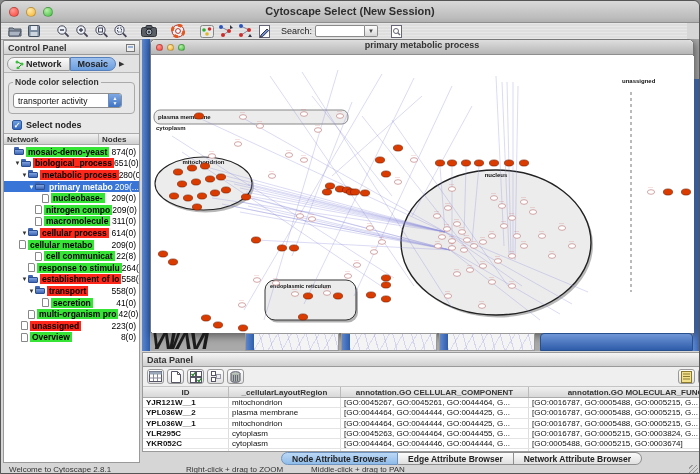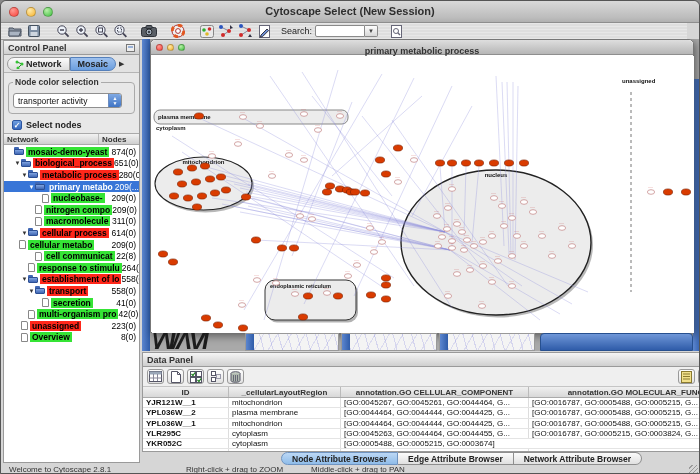--- a/index.html
+++ b/index.html
@@ -75,21 +75,21 @@
 
   
   #desktop{position:absolute;left:141px;top:38px;width:559px;height:312px;background:#a9a9a9;overflow:hidden;}
   #blue-left{position:absolute;left:0;top:0;width:8px;height:312px;background:linear-gradient(90deg,#5c86cf,#2f5ca9);}
   #blue-right{position:absolute;right:0;top:40px;width:8px;bottom:0;background:linear-gradient(90deg,#5c86cf,#2f5ca9);}
   #net-window{position:absolute;left:8px;top:0;width:544px;height:294px;background:#fff;border:1px solid #777;
     border-radius:5px 5px 0 0;box-shadow:2px 3px 8px rgba(0,0,0,.45);}
   #net-titlebar{height:15px;background:linear-gradient(#dedede,#b6b6b6);border-bottom:1px solid #8e8e8e;border-radius:5px 5px 0 0;position:relative;}
   #net-titlebar .lights{left:5px;top:4px;gap:4px;}
   #net-titlebar .light{width:7px;height:7px;}
-  #net-title{position:absolute;left:0;right:0;top:6px;text-align:center;font-size:9px;font-weight:bold;color:#333;}
+  #net-title{position:absolute;left:0;right:0;top:0;text-align:center;font-size:9px;font-weight:bold;color:#333;}
   #net-canvas{position:absolute;left:1px;top:16px;width:542px;height:277px;background:#fff;overflow:hidden;}
   #net-svg{position:absolute;left:0;top:0;}
   
   #mini-strip{position:absolute;left:8px;bottom:0;height:18px;right:8px;}
   .mini-dark{position:absolute;left:2px;top:0;width:85px;height:18px;overflow:hidden;color:#1c1c1c;
     font-size:24px;font-weight:bold;font-style:italic;letter-spacing:-3px;line-height:16px;}
   .mini-prev{position:absolute;top:0;height:18px;background:#f2f2f2;border:1px solid #999;display:flex;}
   .mini-prev .cap{width:8px;height:100%;background:linear-gradient(90deg,#5c86cf,#2f5ca9);}
   .mini-prev .bd{flex:1;background:
      repeating-linear-gradient(75deg,rgba(120,120,220,.25) 0 1px,transparent 1px 9px),
@@ -788,20 +788,21 @@
           </div>
           <div class="grow">
             <span class="gcell c-id">YLR295C</span>
             <span class="gcell c-reg">cytoplasm</span>
             <span class="gcell c-cc">[GO:0045263, GO:0044464, GO:0044455, G...</span>
             <span class="gcell c-mf">[GO:0016787, GO:0005215, GO:0003824, G...</span>
           </div>
           <div class="grow">
             <span class="gcell c-id">YKR052C</span>
             <span class="gcell c-reg">cytoplasm</span>
+            <span class="gcell c-cc">[GO:0044464, GO:0044446, GO:0044444, G...</span>
             <span class="gcell c-mf">[GO:0005488, GO:0005215, GO:0003674]</span>
           </div>
           <div class="grow">
             <span class="gcell c-id">YDR039C__1</span>
             <span class="gcell c-reg">mitochondrion</span>
             <span class="gcell c-cc">[GO:0044464, GO:0044444, GO:0044425, G...</span>
             <span class="gcell c-mf">[GO:0016787, GO:0005488, GO:0005215, G...</span>
           </div>
         </div>
 

